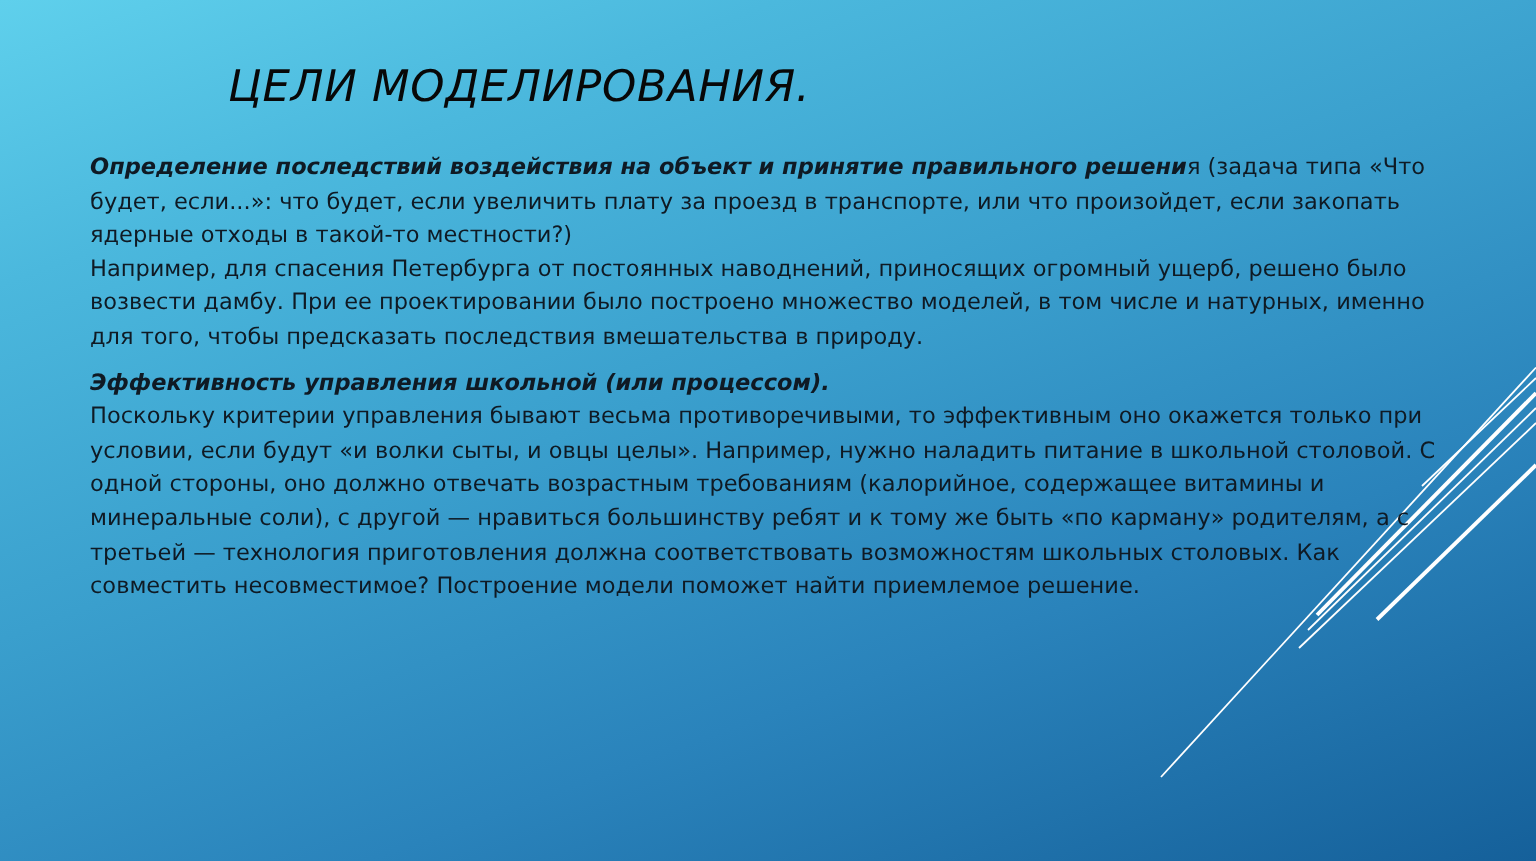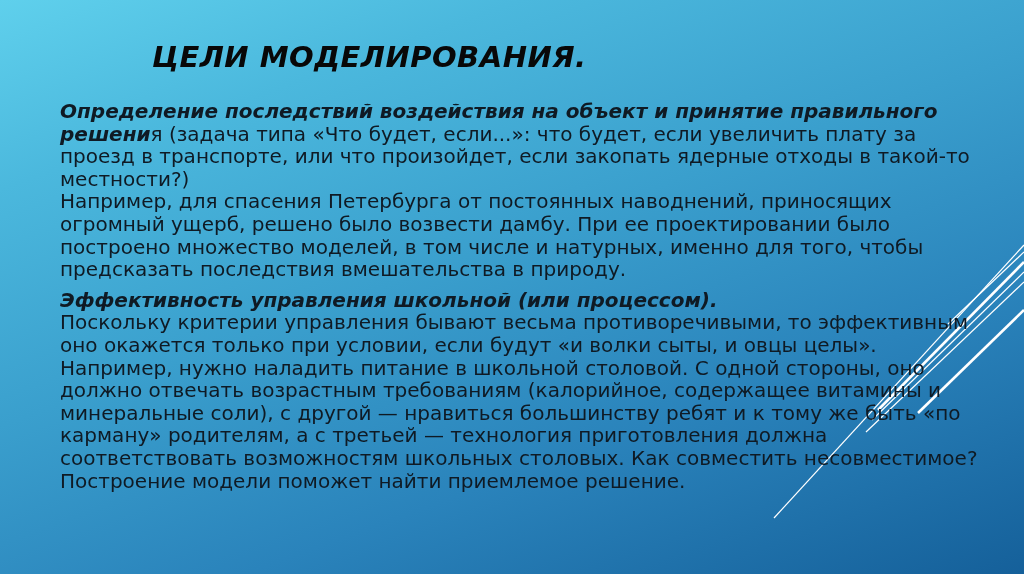--- a/index.html
+++ b/index.html
@@ -8,29 +8,29 @@
       font-family: "DejaVu Sans", sans-serif;
     }
     .slide {
       position: absolute; left: 0; top: 0; width: 1024px; height: 574px;
       background: linear-gradient(160deg, #5fd0ec 0%, #4bb8dd 20%, #3a9fcd 45%, #2a83bb 70%, #15609a 100%);
       overflow: hidden;
     }
     .title {
       position: absolute; left: 152px; top: 40px;
       font-family: "DejaVu Sans", sans-serif;
-      font-weight: bold; font-style: italic;
+      font-weight: normal; font-style: italic;
       font-size: 29px; letter-spacing: 0.5px;
       color: #080808; margin: 0; white-space: nowrap;
     }
     .body {
       position: absolute; left: 60px; top: 100px; width: 920px;
       color: #0f1a24;
       font-family: "DejaVu Sans", sans-serif;
-      font-size: 20px; line-height: 22.6px;
+      font-size: 15px; line-height: 22.6px;
     }
     .para { margin: 0 0 8px 0; }
     .para .lead { font-weight: bold; font-style: italic; }
     .deco { position: absolute; left: 0; top: 0; pointer-events: none; }
   </style>
 </head>
 <body>
 
 <div class="slide">
 

